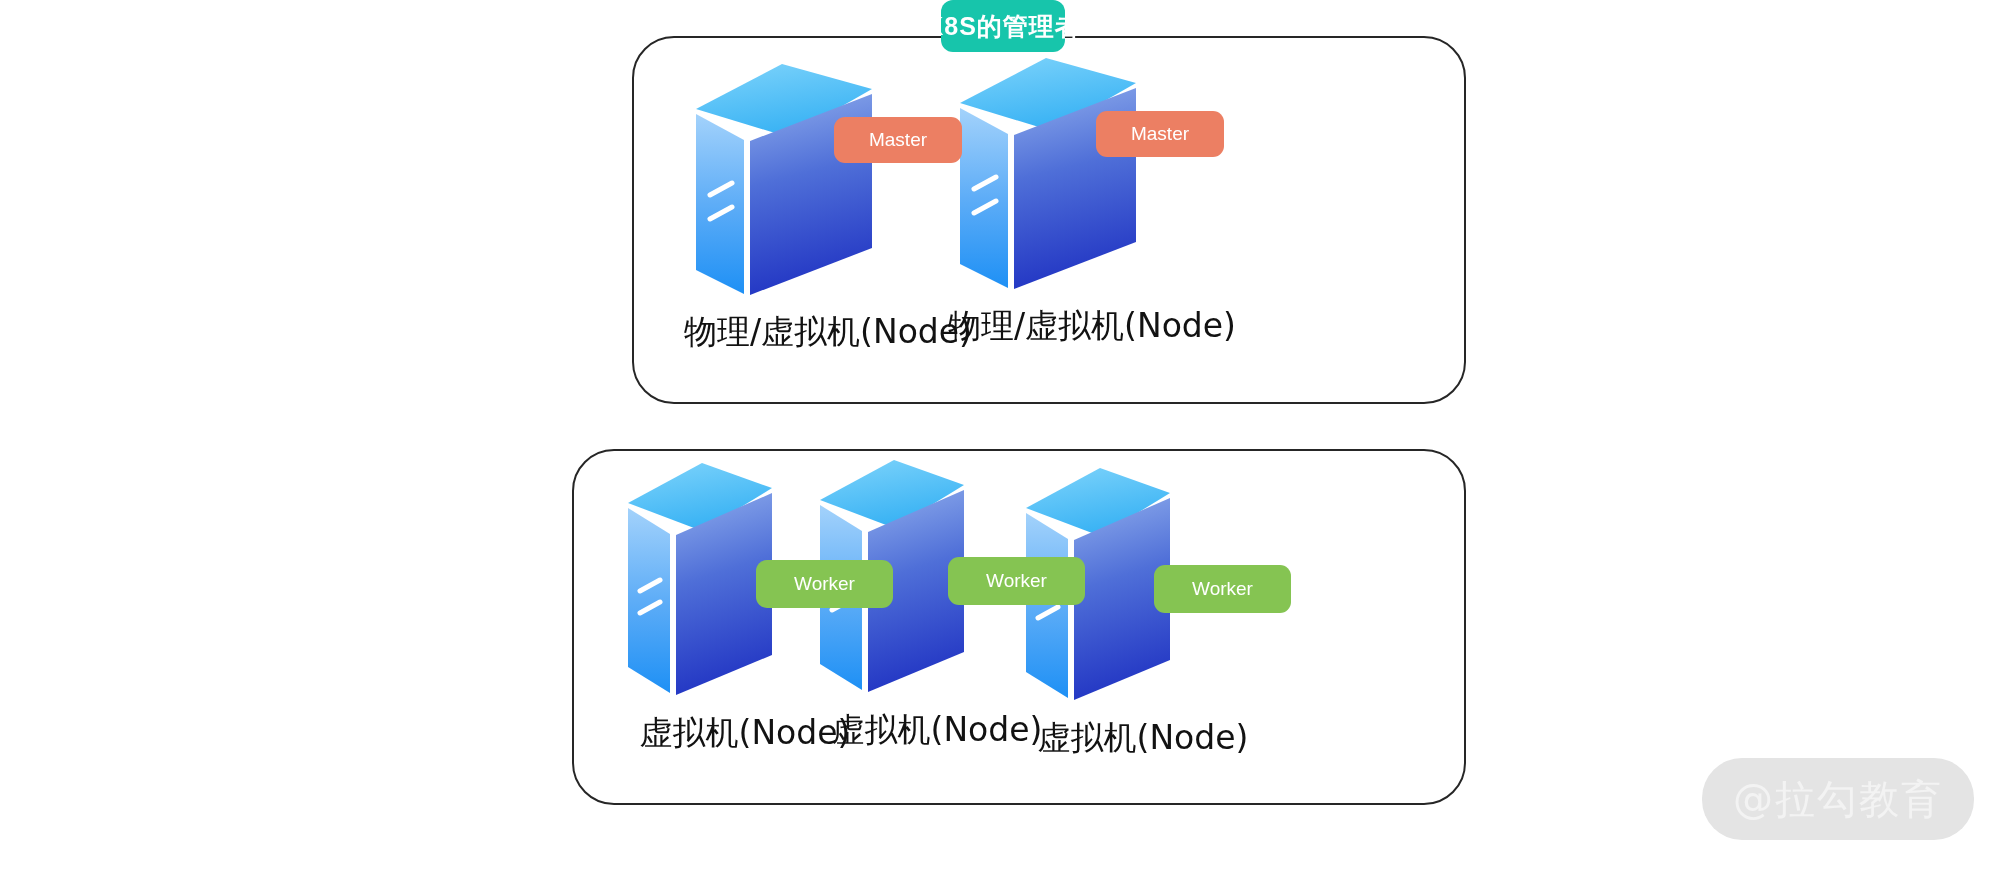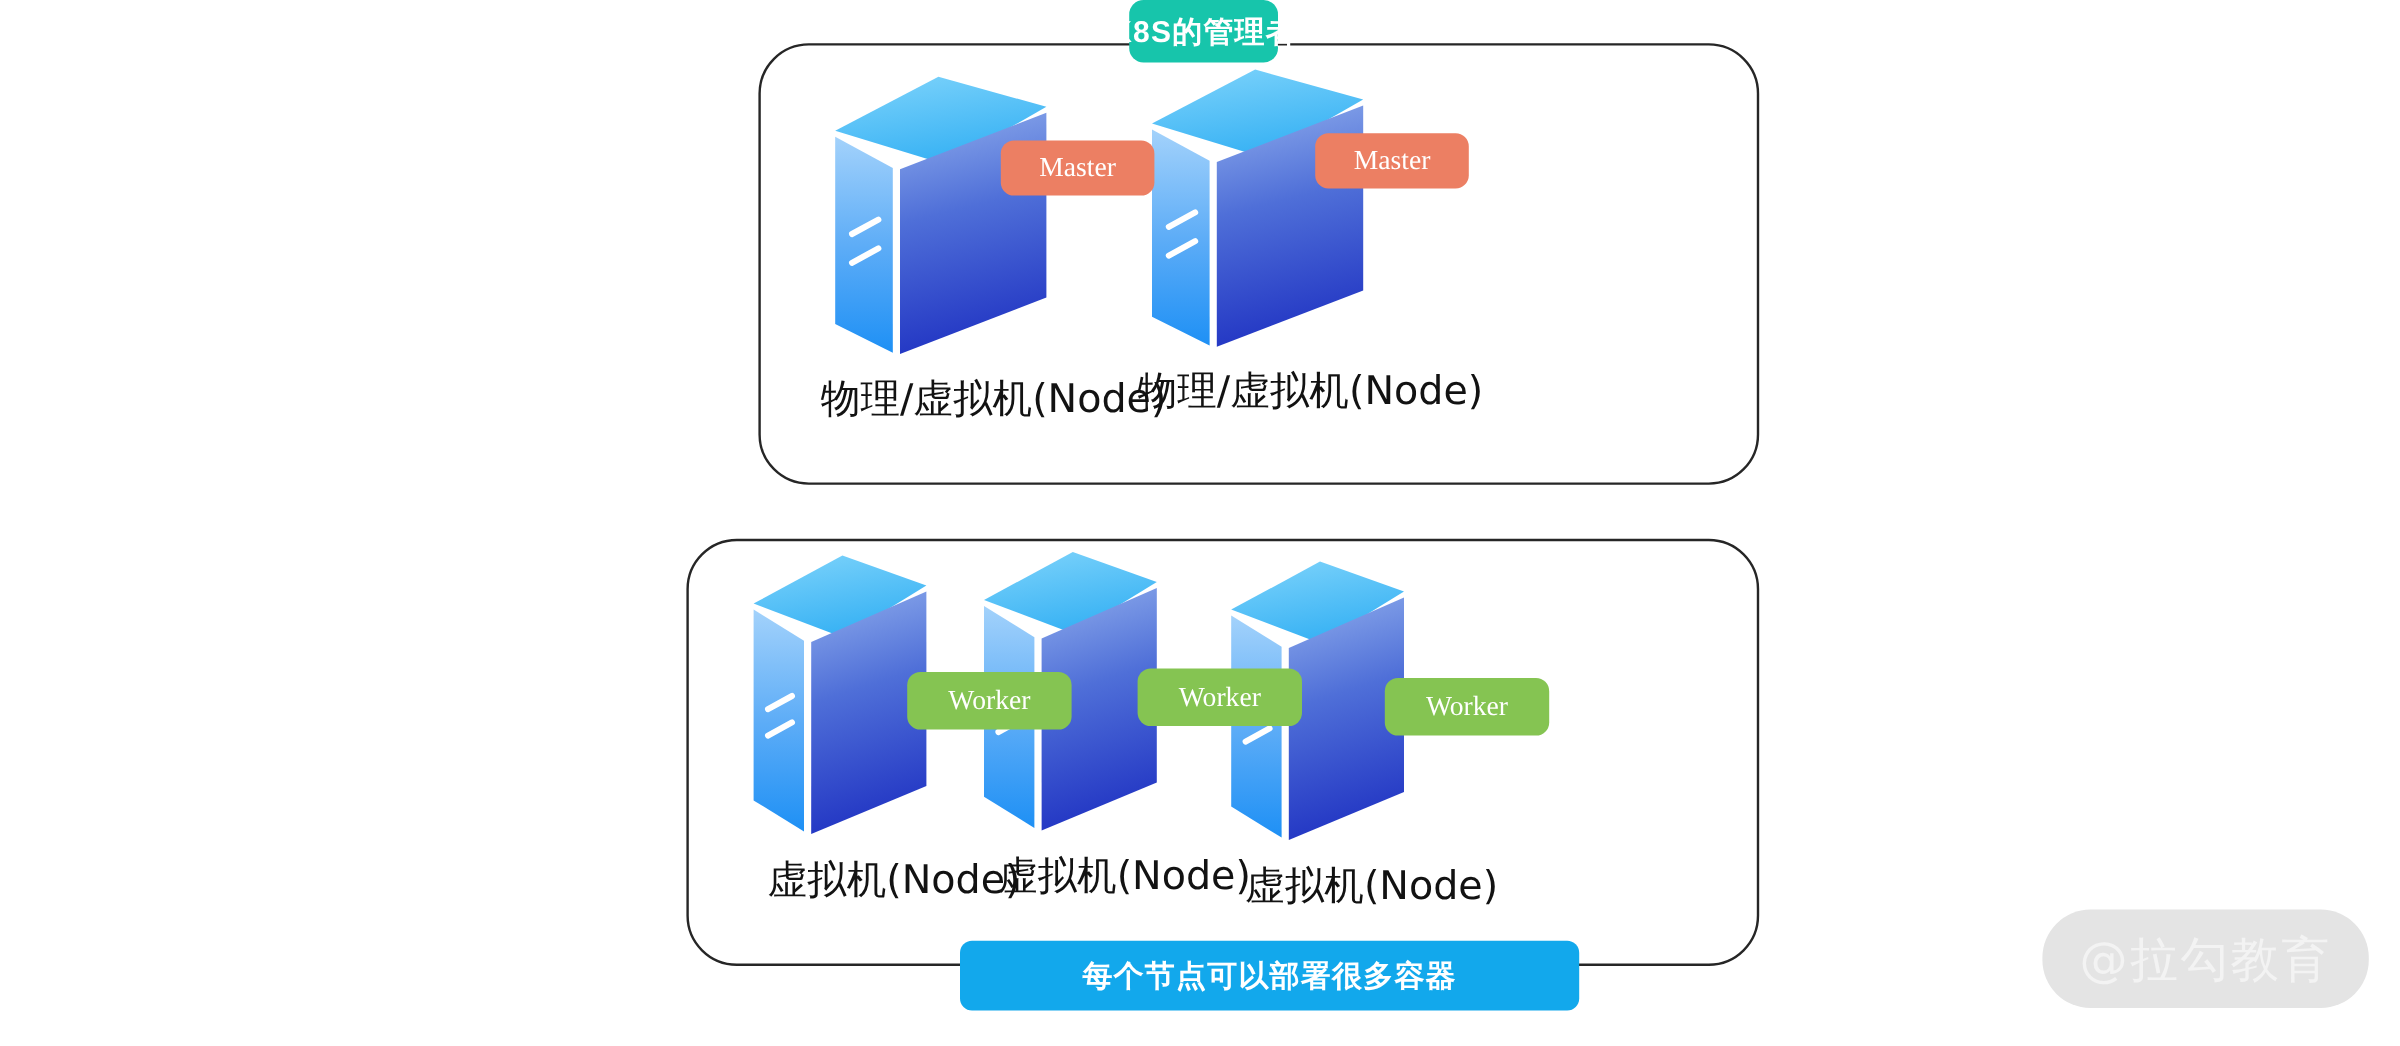--- a/index.html
+++ b/index.html
@@ -72,24 +72,23 @@
     left: 0;
     top: 0;
   }
   .role-badge {
     position: absolute;
     display: flex;
     align-items: center;
     justify-content: center;
     border-radius: 11px;
     color: #ffffff;
-    font-size: 23px;
+    font-size: 19px;
     white-space: nowrap;
     z-index: 12;
-    font-family: Liberation Serif, serif;
   }
   .role-badge.master { background: #ec7f63; }
   .role-badge.worker { background: #85c council; }
   .role-badge.worker { background: #85c452; }
 
   .node-caption {
     position: absolute;
     width: 100%;
     text-align: center;
     color: #121212;
@@ -289,17 +288,16 @@
         <polygon points="18,53 60,79 60,238 18,212" fill="url(#w3left)"></polygon>
         <polygon points="66,80 162,38 162,200 66,240" fill="url(#w3right)"></polygon>
         <line x1="30" y1="136" x2="50" y2="125" stroke="#ffffff" stroke-width="5" stroke-linecap="round"></line>
         <line x1="30" y1="158" x2="50" y2="147" stroke="#ffffff" stroke-width="5" stroke-linecap="round"></line>
       </svg>
       <div class="role-badge worker">Worker</div>
     </div>
     <div class="node-caption">虚拟机(Node)</div>
   </div>
 
-  <div class="header-pill" id="deploy-note-pill">每个节点可以部署很多容器</div>
 
   <div id="watermark">@拉勾教育</div>
 
 </div>
 
 </body></html>

